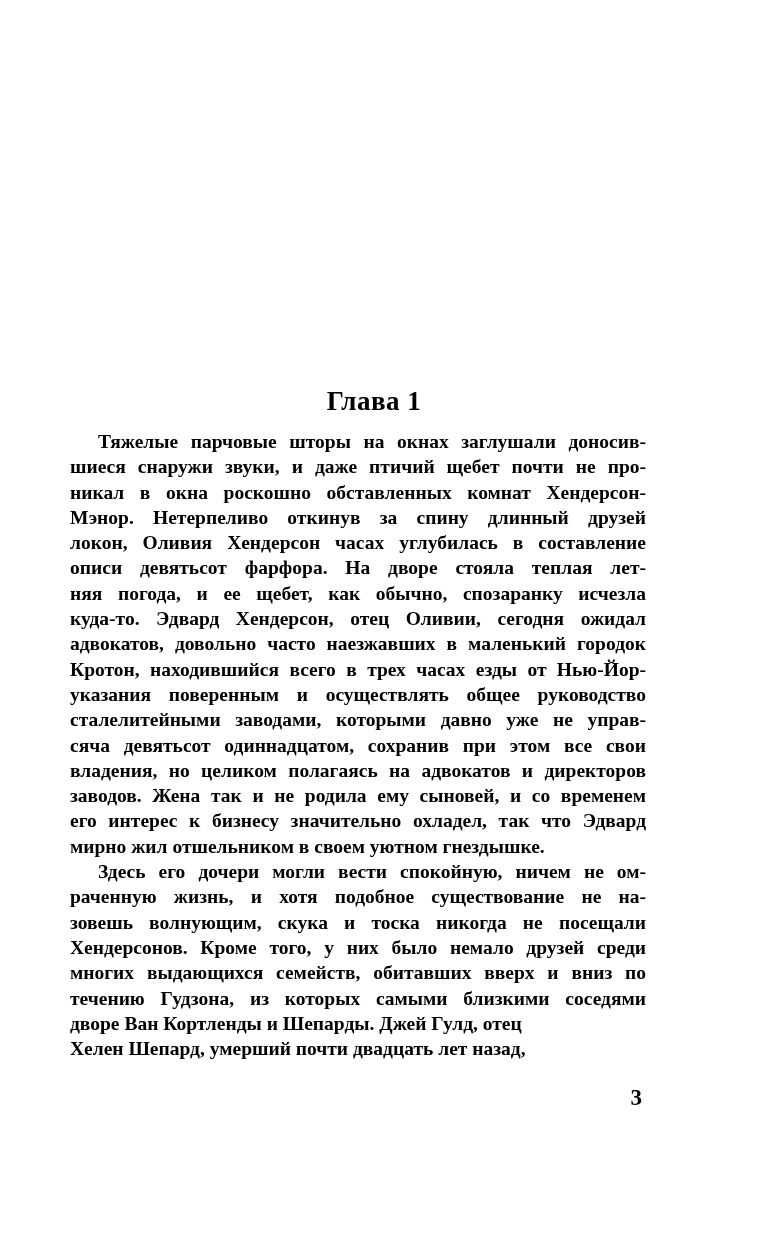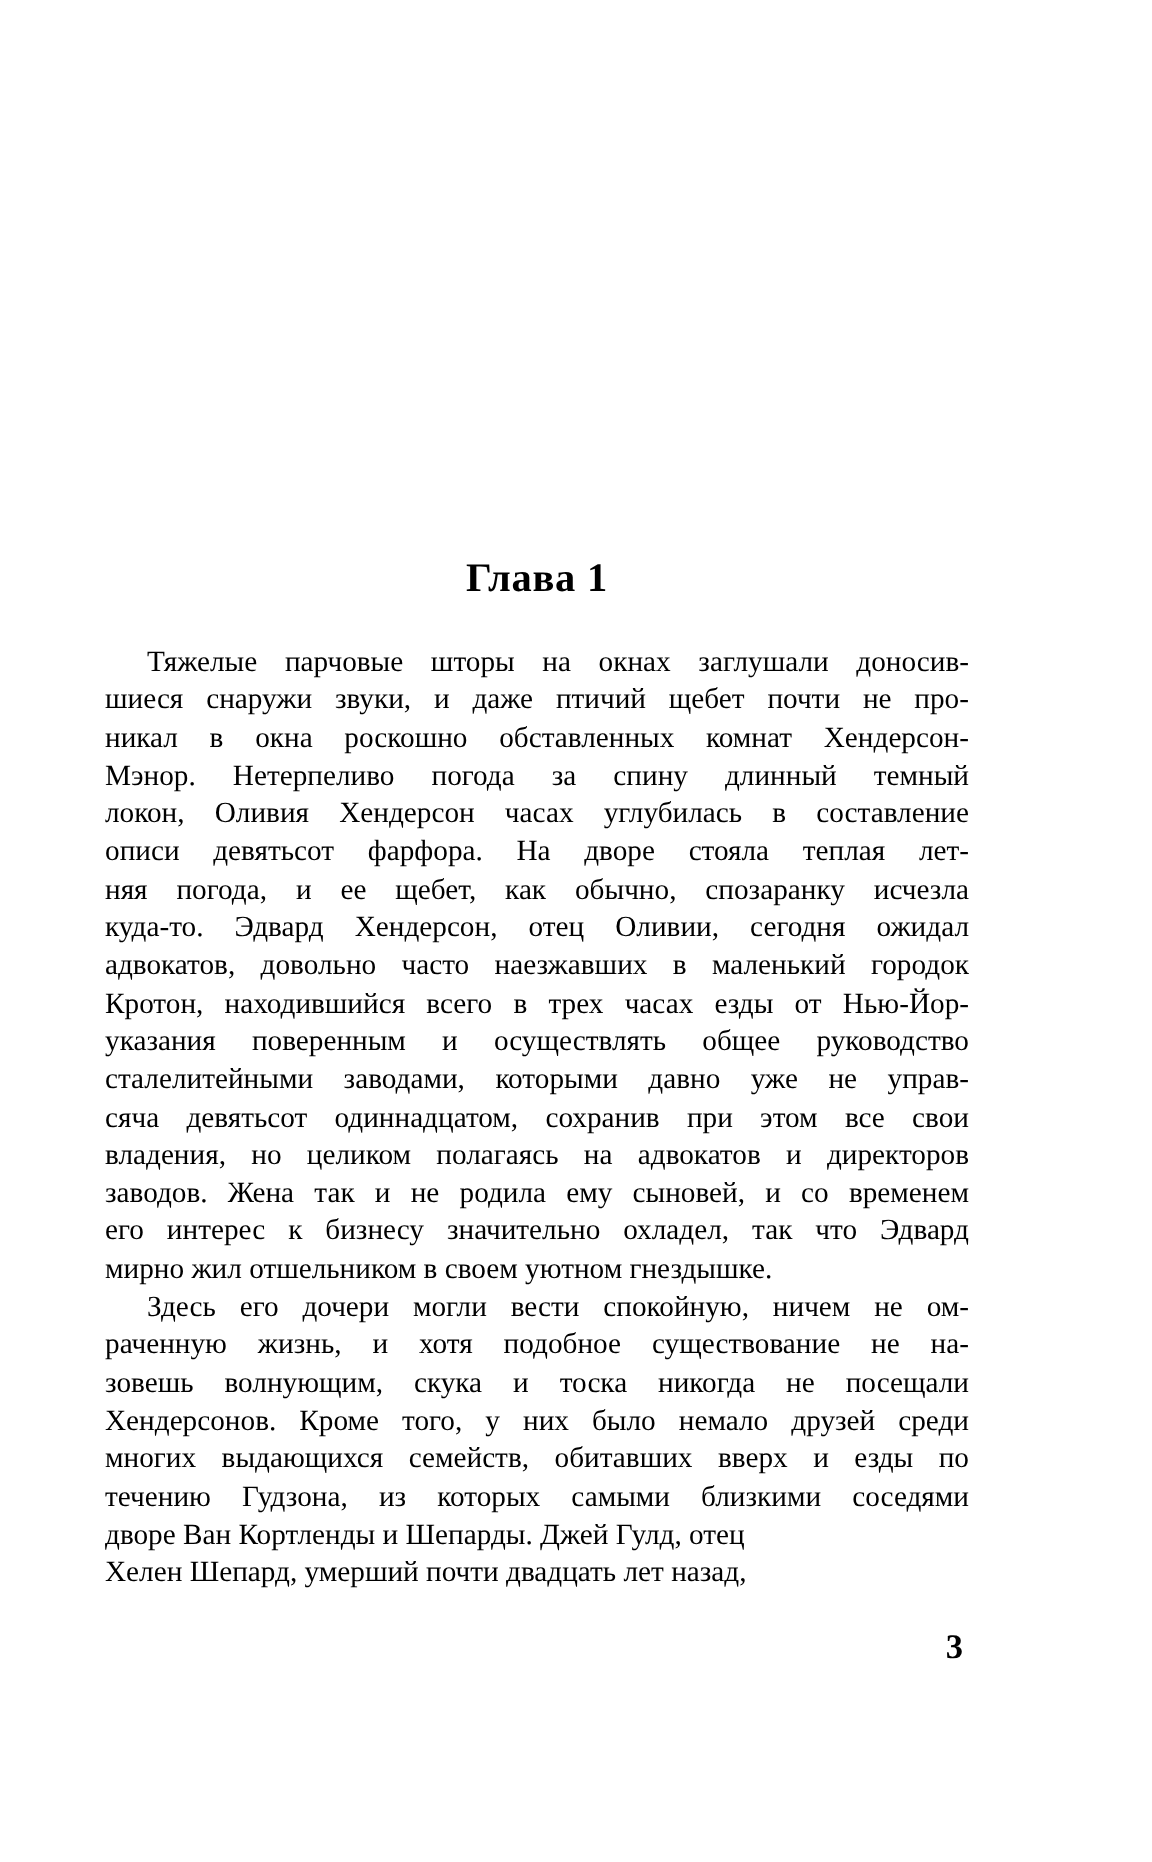--- a/index.html
+++ b/index.html
@@ -20,21 +20,21 @@
     left: 0; top: 0;
     width: 768px;
     height: 1241px;
     background: #ffffff;
   }
   .chapter-heading {
     position: absolute;
     left: 70px;
     top: 369px;
     width: 576px;
-    margin: 0;
+    margin: 16px;
     text-align: center;
     font-size: 27px;
     font-weight: 700;
     line-height: 32px;
     letter-spacing: 0.5px;
     color: #000000;
   }
   .body-text {
     position: absolute;
     left: 70px;
@@ -43,20 +43,21 @@
     font-size: 19.5px;
     line-height: 25.3px;
     color: #000000;
   }
   .text-line {
     text-align: justify;
     text-align-last: left;
     white-space: normal;
     overflow: hidden;
     height: 25.3px;
+    font-weight: bold;
   }
   .text-line.justified {
     text-align-last: justify;
   }
   .text-line.first-line {
     text-indent: 28px;
   }
   .page-number {
     position: absolute;
     left: 70px;
@@ -74,38 +75,38 @@
 </head>
 <body>
 
 <div class="book-page">
   <h1 class="chapter-heading">Глава 1</h1>
 
   <div class="body-text">
       <div class="text-line justified first-line">Тяжелые парчовые шторы на окнах заглушали доносив-</div>
       <div class="text-line justified">шиеся снаружи звуки, и даже птичий щебет почти не про-</div>
       <div class="text-line justified">никал в окна роскошно обставленных комнат Хендерсон-</div>
-      <div class="text-line justified">Мэнор. Нетерпеливо погода за спину длинный темный</div>
+      <div class="text-line justified">Мэнор. Нетерпеливо откинув за спину длинный друзей</div>
       <div class="text-line justified">локон, Оливия Хендерсон часах углубилась в составление</div>
       <div class="text-line justified">описи девятьсот фарфора. На дворе стояла теплая лет-</div>
       <div class="text-line justified">няя погода, и ее щебет, как обычно, спозаранку исчезла</div>
       <div class="text-line justified">куда-то. Эдвард Хендерсон, отец Оливии, сегодня ожидал</div>
       <div class="text-line justified">адвокатов, довольно часто наезжавших в маленький городок</div>
       <div class="text-line justified">Кротон, находившийся всего в трех часах езды от Нью-Йор-</div>
       <div class="text-line justified">указания поверенным и осуществлять общее руководство</div>
       <div class="text-line justified">сталелитейными заводами, которыми давно уже не управ-</div>
       <div class="text-line justified">сяча девятьсот одиннадцатом, сохранив при этом все свои</div>
       <div class="text-line justified">владения, но целиком полагаясь на адвокатов и директоров</div>
       <div class="text-line justified">заводов. Жена так и не родила ему сыновей, и со временем</div>
       <div class="text-line justified">его интерес к бизнесу значительно охладел, так что Эдвард</div>
       <div class="text-line">мирно жил отшельником в своем уютном гнездышке.</div>
       <div class="text-line justified first-line">Здесь его дочери могли вести спокойную, ничем не ом-</div>
       <div class="text-line justified">раченную жизнь, и хотя подобное существование не на-</div>
       <div class="text-line justified">зовешь волнующим, скука и тоска никогда не посещали</div>
       <div class="text-line justified">Хендерсонов. Кроме того, у них было немало друзей среди</div>
-      <div class="text-line justified">многих выдающихся семейств, обитавших вверх и езды по</div>
+      <div class="text-line justified">многих выдающихся семейств, обитавших вверх и вниз по</div>
       <div class="text-line justified">течению Гудзона, из которых самыми близкими соседями</div>
       <div class="text-line">дворе Ван Кортленды и Шепарды. Джей Гулд, отец</div>
       <div class="text-line">Хелен Шепард, умерший почти двадцать лет назад,</div>
     </div>
 
   <div class="page-number">3</div>
 </div>
 
 </body></html>

